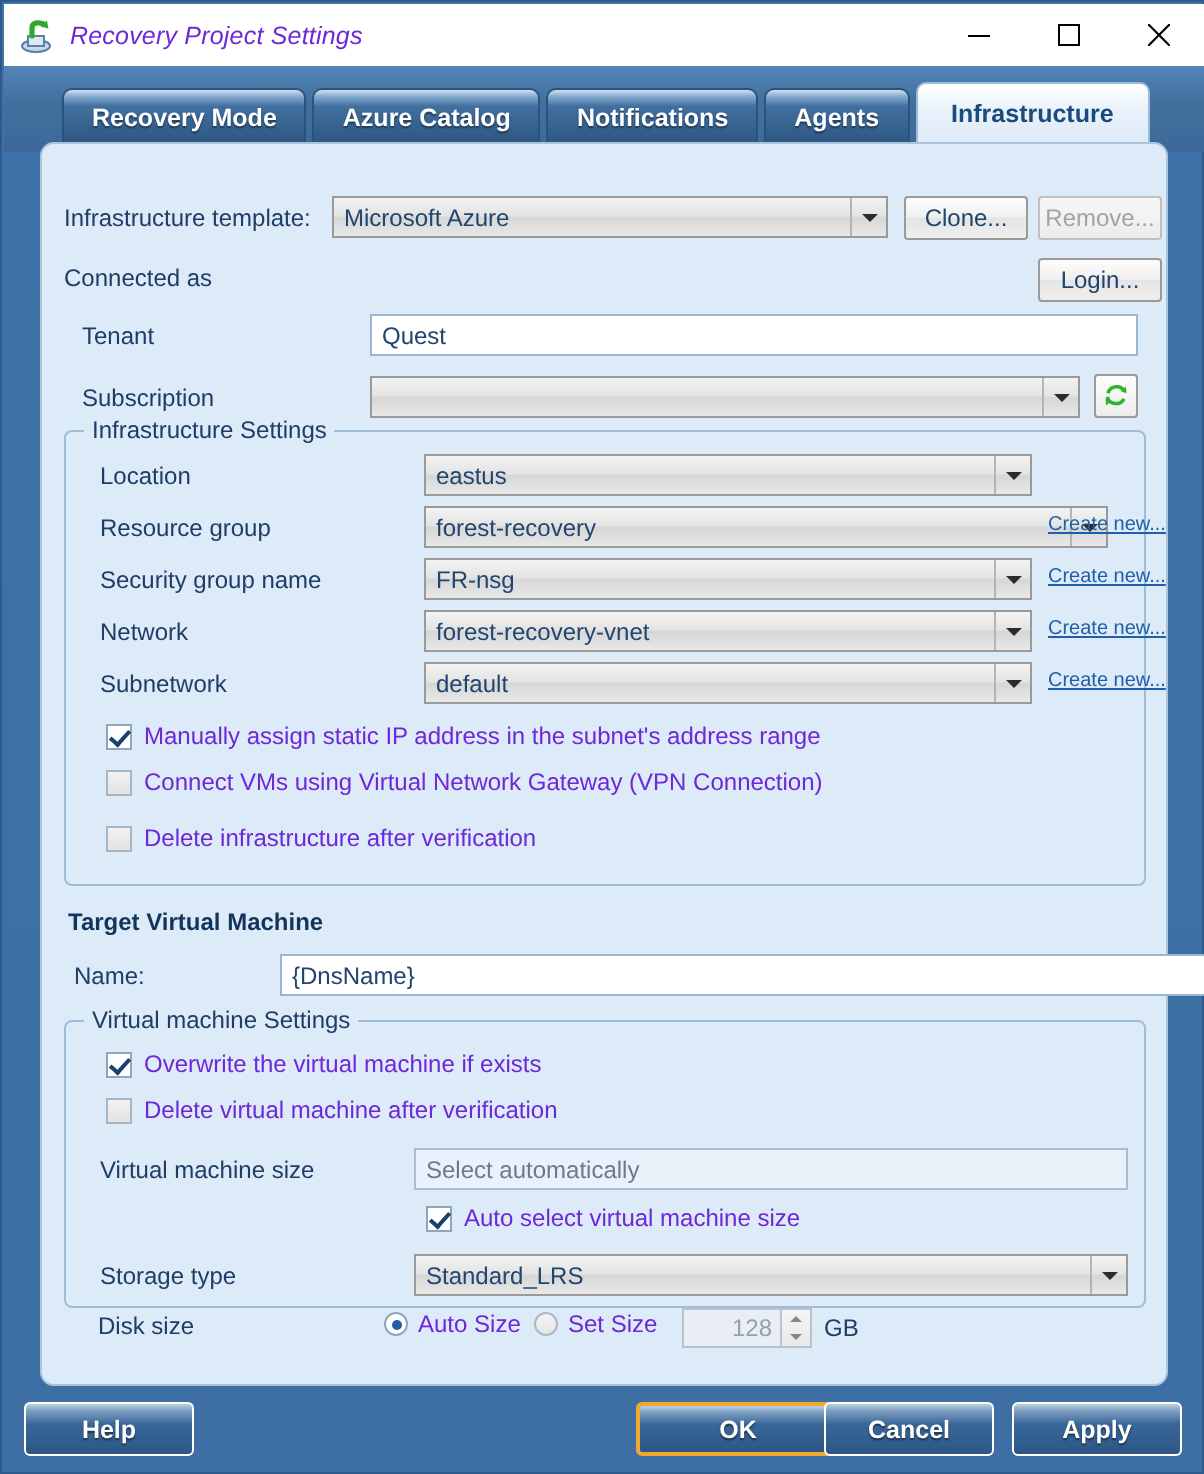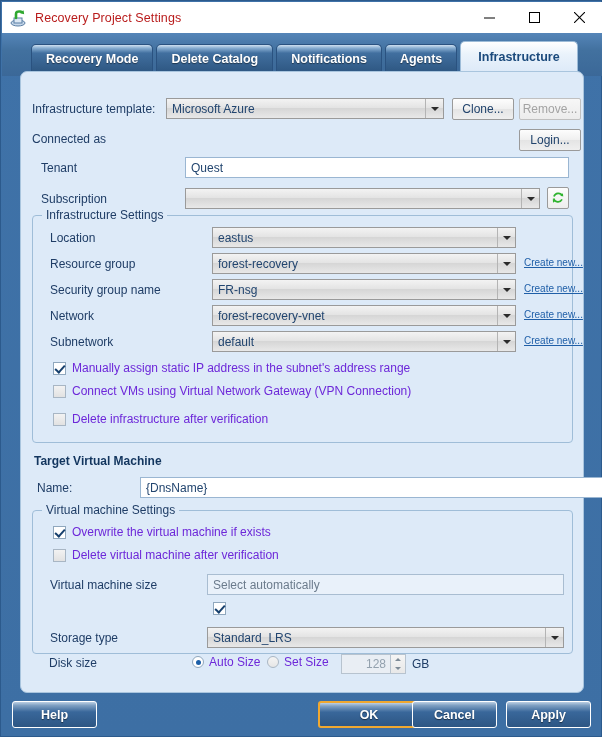--- a/index.html
+++ b/index.html
@@ -19,21 +19,21 @@
   .titlebar{
     position:absolute;left:1px;top:1px;width:600px;height:31px;
     background:#ffffff;
     border-bottom:1px solid #c8ccd0;
     display:flex;align-items:center;
   }
   .app-icon{
     width:18px;height:18px;margin-left:8px;margin-right:7px;position:relative;flex:0 0 auto;
   }
   .title-text{
-    font-size:12.5px;color:#b91c1c;letter-spacing:.1px;flex:1 1 auto;
+    font-size:12.5px;color:#6d28d9;letter-spacing:.1px;flex:1 1 auto;font-style:italic;
   }
   .caption-btns{display:flex;height:31px;flex:0 0 auto;}
   .cap{
     width:45px;height:31px;display:flex;align-items:center;justify-content:center;
     color:#000;
   }
   
   .tabstrip{
     position:absolute;left:1px;top:32px;width:600px;height:43px;
     background:linear-gradient(to bottom,#5585b8 0%,#42719f 40%,#3b6898 100%);
@@ -206,21 +206,21 @@
             <line x1="0" y1="0" x2="11" y2="11" stroke="currentColor" stroke-width="1.1"></line>
             <line x1="11" y1="0" x2="0" y2="11" stroke="currentColor" stroke-width="1.1"></line>
           </svg>
       </span>
     </span>
   </div>
 
   <div class="tabstrip">
     <div class="tabs">
       <div class="tab">Recovery Mode</div>
-      <div class="tab">Delete Catalog</div>
+      <div class="tab">Azure Catalog</div>
       <div class="tab">Notifications</div>
       <div class="tab">Agents</div>
       <div class="tab active">Infrastructure</div>
     </div>
   </div>
 
   <div class="panel">
 
     <span class="lbl" style="left:11px;top:30px;">Infrastructure template:</span>
     <div class="combo" style="left:145px;top:26px;width:278px;">
@@ -261,21 +261,21 @@
 
       <span class="lbl" style="left:17px;top:15px;">Location</span>
       <div class="combo" style="left:179px;top:11px;width:304px;">
         <span>eastus</span>
         <span class="arrowbox">
             <i class="caret"></i>
           </span>
       </div>
 
       <span class="lbl" style="left:17px;top:41px;">Resource group</span>
-      <div class="combo" style="left:179px;top:37px;width:304px;">
+      <div class="combo" style="left:179px;top:37px;width:342px;">
         <span>forest-recovery</span>
         <span class="arrowbox">
             <i class="caret"></i>
           </span>
       </div>
       <span class="linkbtn" style="left:491px;top:41px;">Create new...</span>
 
       <span class="lbl" style="left:17px;top:67px;">Security group name</span>
       <div class="combo" style="left:179px;top:63px;width:304px;">
         <span>FR-nsg</span>
@@ -335,20 +335,21 @@
         <span class="cbtxt">Delete virtual machine after verification</span>
       </div>
 
       <span class="lbl" style="left:17px;top:67px;">Virtual machine size</span>
       <div class="textbox ro" style="left:174px;top:63px;width:357px;">
         <span>Select automatically</span>
       </div>
 
       <div class="cbrow" style="left:180px;top:91px;">
         <span class="cb on"></span>
+        <span class="cbtxt">Auto select virtual machine size</span>
       </div>
 
       <span class="lbl" style="left:17px;top:120px;">Storage type</span>
       <div class="combo" style="left:174px;top:116px;width:357px;">
         <span>Standard_LRS</span>
         <span class="arrowbox">
             <i class="caret"></i>
           </span>
       </div>
     </div>

